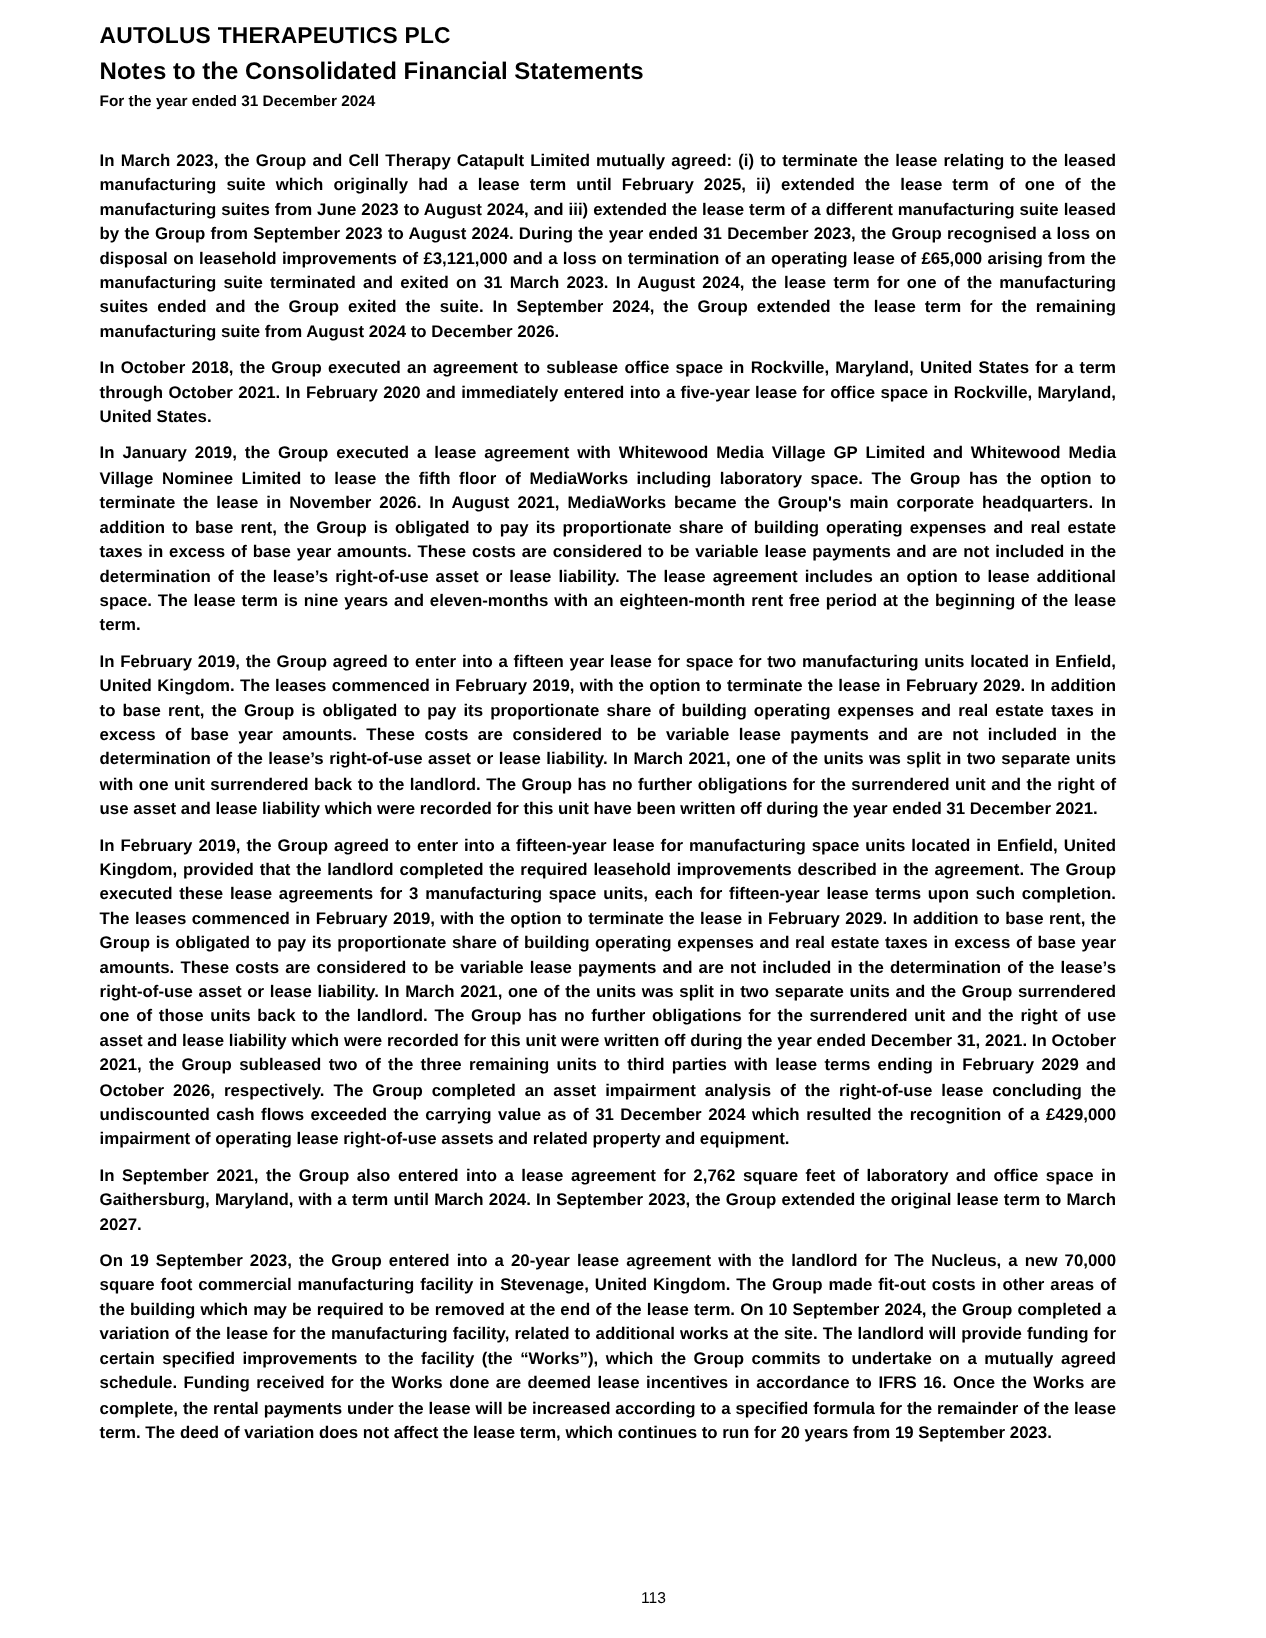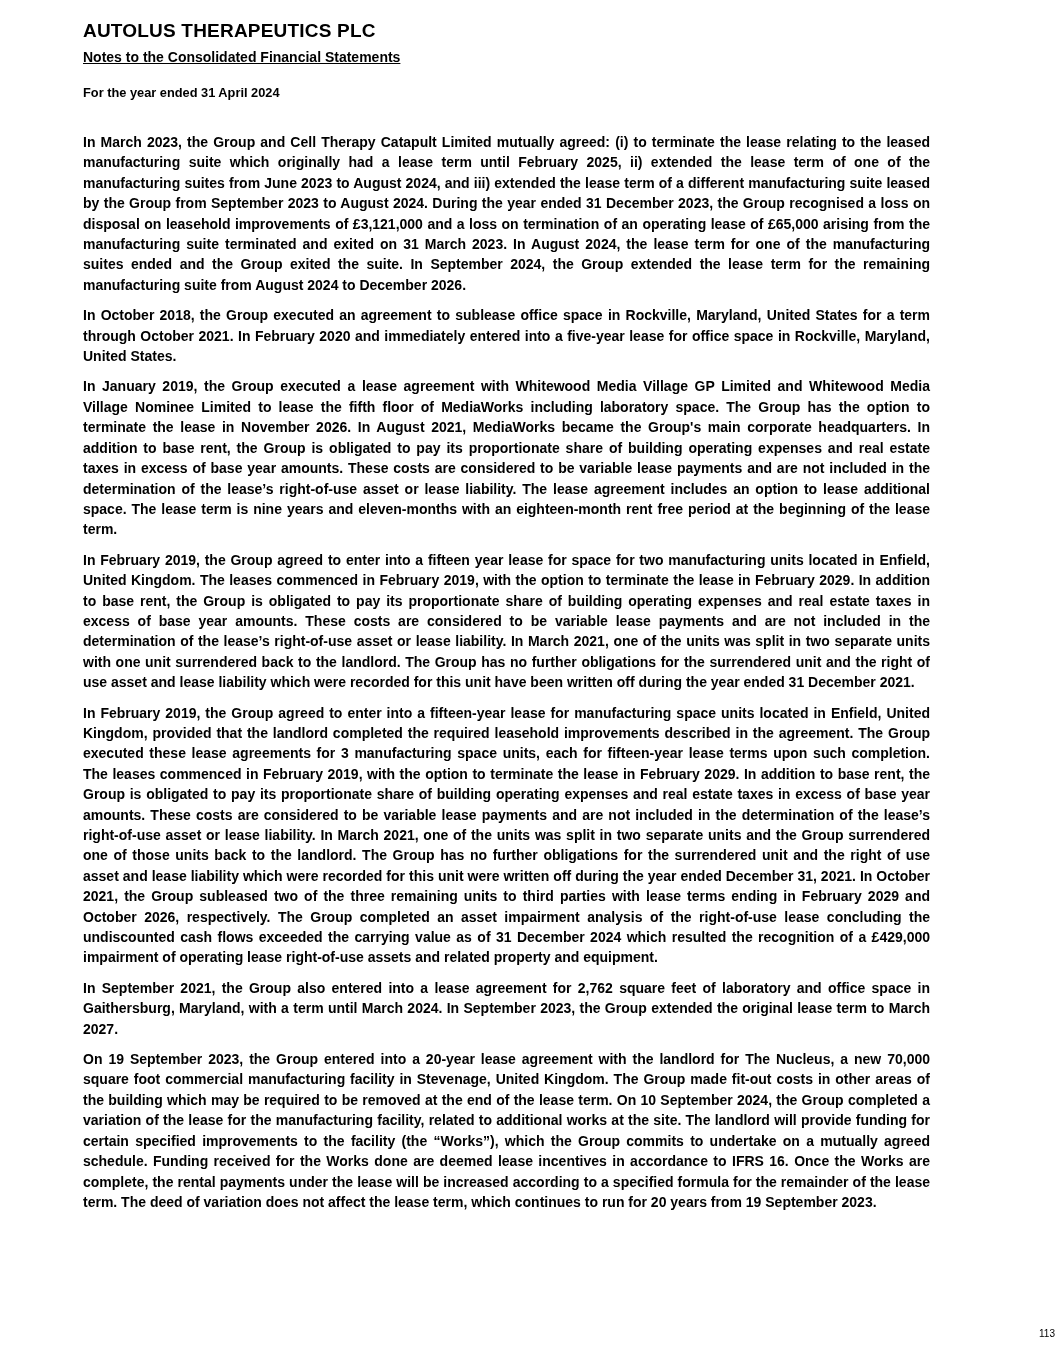--- a/index.html
+++ b/index.html
@@ -16,24 +16,23 @@
   .page {
     padding: 20px 125px 0 83px;
   }
   .doc-company {
     font-size: 19px;
     font-weight: bold;
     margin: 0 0 7px 0;
     letter-spacing: 0.2px;
   }
   .doc-title {
-    font-size: 14px;
+    font-size: 20px;
     font-weight: bold;
-    margin: 0 0 20px 0;
-    text-decoration: underline;
+    margin: 0 0 4px 0;
   }
   .doc-period {
     font-size: 12.8px;
     font-weight: bold;
     margin: 0;
   }
   .body-text {
     margin-top: 32px;
     font-weight: bold;
   }
@@ -41,34 +40,34 @@
     font-size: 14px;
     line-height: 20.4px;
     text-align: justify;
     margin: 0 0 10px 0;
   }
   .page-number {
     position: absolute;
     bottom: 26px;
     left: 0;
     width: 100%;
-    text-align: right;
-    font-size: 10px;
+    text-align: center;
+    font-size: 13px;
     padding-left: 34px;
   }
 </style>
 </head>
 <body>
 
 <div class="page">
 
   <header>
     <h1 class="doc-company">AUTOLUS THERAPEUTICS PLC</h1>
     <h2 class="doc-title">Notes to the Consolidated Financial Statements</h2>
-    <h3 class="doc-period">For the year ended 31 April 2024</h3>
+    <h3 class="doc-period">For the year ended 31 December 2024</h3>
   </header>
 
   <main class="body-text">
     <p class="para">In March 2023, the Group and Cell Therapy Catapult Limited mutually agreed: (i) to terminate the lease relating to the leased manufacturing suite which originally had a lease term until February 2025, ii) extended the lease term of one of the manufacturing suites from June 2023 to August 2024, and iii) extended the lease term of a different manufacturing suite leased by the Group from September 2023 to August 2024. During the year ended 31 December 2023, the Group recognised a loss on disposal on leasehold improvements of £3,121,000 and a loss on termination of an operating lease of £65,000 arising from the manufacturing suite terminated and exited on 31 March 2023. In August 2024, the lease term for one of the manufacturing suites ended and the Group exited the suite. In September 2024, the Group extended the lease term for the remaining manufacturing suite from August 2024 to December 2026.</p>
     <p class="para">In October 2018, the Group executed an agreement to sublease office space in Rockville, Maryland, United States for a term through October 2021. In February 2020 and immediately entered into a five-year lease for office space in Rockville, Maryland, United States.</p>
     <p class="para">In January 2019, the Group executed a lease agreement with Whitewood Media Village GP Limited and Whitewood Media Village Nominee Limited to lease the fifth floor of MediaWorks including laboratory space. The Group has the option to terminate the lease in November 2026. In August 2021, MediaWorks became the Group's main corporate headquarters. In addition to base rent, the Group is obligated to pay its proportionate share of building operating expenses and real estate taxes in excess of base year amounts. These costs are considered to be variable lease payments and are not included in the determination of the lease’s right-of-use asset or lease liability. The lease agreement includes an option to lease additional space. The lease term is nine years and eleven-months with an eighteen-month rent free period at the beginning of the lease term.</p>
     <p class="para">In February 2019, the Group agreed to enter into a fifteen year lease for space for two manufacturing units located in Enfield, United Kingdom. The leases commenced in February 2019, with the option to terminate the lease in February 2029. In addition to base rent, the Group is obligated to pay its proportionate share of building operating expenses and real estate taxes in excess of base year amounts. These costs are considered to be variable lease payments and are not included in the determination of the lease’s right-of-use asset or lease liability. In March 2021, one of the units was split in two separate units with one unit surrendered back to the landlord. The Group has no further obligations for the surrendered unit and the right of use asset and lease liability which were recorded for this unit have been written off during the year ended 31 December 2021.</p>
     <p class="para">In February 2019, the Group agreed to enter into a fifteen-year lease for manufacturing space units located in Enfield, United Kingdom, provided that the landlord completed the required leasehold improvements described in the agreement. The Group executed these lease agreements for 3 manufacturing space units, each for fifteen-year lease terms upon such completion. The leases commenced in February 2019, with the option to terminate the lease in February 2029. In addition to base rent, the Group is obligated to pay its proportionate share of building operating expenses and real estate taxes in excess of base year amounts. These costs are considered to be variable lease payments and are not included in the determination of the lease’s right-of-use asset or lease liability. In March 2021, one of the units was split in two separate units and the Group surrendered one of those units back to the landlord. The Group has no further obligations for the surrendered unit and the right of use asset and lease liability which were recorded for this unit were written off during the year ended December 31, 2021. In October 2021, the Group subleased two of the three remaining units to third parties with lease terms ending in February 2029 and October 2026, respectively.  The Group completed an asset impairment analysis of the right-of-use lease concluding the undiscounted cash flows exceeded the carrying value as of 31 December 2024 which resulted the recognition of a £429,000 impairment of operating lease right-of-use assets and related property and equipment.</p>
     <p class="para">In September 2021, the Group also entered into a lease agreement for 2,762 square feet of laboratory and office space in Gaithersburg, Maryland, with a term until March 2024. In September 2023, the Group extended the original lease term to March 2027.</p>
     <p class="para">On 19 September 2023, the Group entered into a 20-year lease agreement with the landlord for The Nucleus, a new 70,000 square foot commercial manufacturing facility in Stevenage, United Kingdom. The Group made fit-out costs in other areas of the building which may be required to be removed at the end of the lease term. On 10 September 2024, the Group completed a variation of the lease for the manufacturing facility, related to additional works at the site. The landlord will provide funding for certain specified improvements to the facility (the “Works”), which the Group commits to undertake on a mutually agreed schedule. Funding received for the Works done are deemed lease incentives in accordance to IFRS 16. Once the Works are complete, the rental payments under the lease will be increased according to a specified formula for the remainder of the lease term. The deed of variation does not affect the lease term, which continues to run for 20 years from 19 September 2023.</p>

